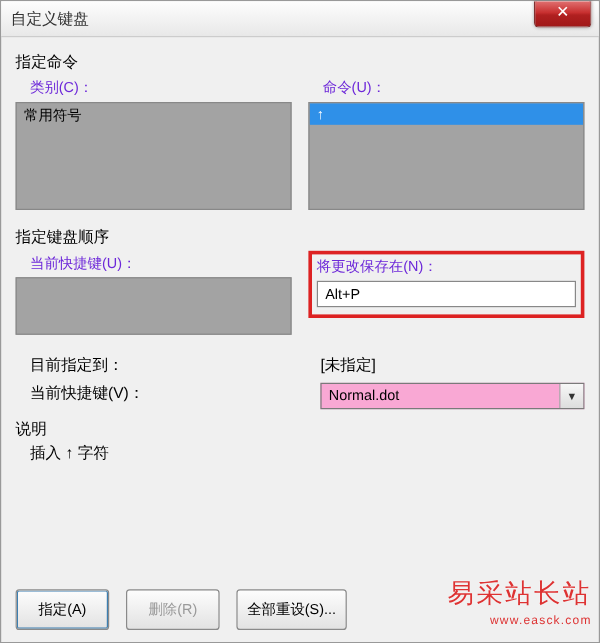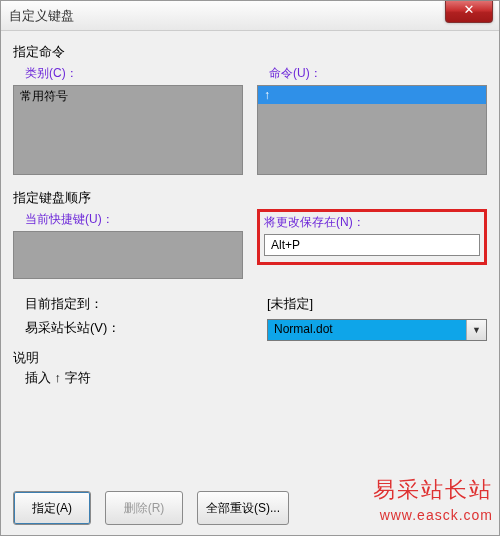--- a/index.html
+++ b/index.html
@@ -12,33 +12,33 @@
   .row { display: flex; gap: 14px; }
   .col { flex: 1; display: flex; flex-direction: column; }
   .field-label { font-size: 12px; margin: 2px 0 3px 12px; color: #6d28d9; }
   .listbox { border: 1px solid #888; background: #a3a3a3; font-size: 12px; overflow-y: scroll; }
   .listbox .item { padding: 2px 6px; white-space: nowrap; }
   .listbox .item.selected { background: #2f90e8; color: #fff; }
   .list-tall { height: 90px; }
   .list-med { height: 48px; }
   .textbox { border: 1px solid #888; background: #fff; font-size: 12px; padding: 3px 6px; height: 22px; width: 100%; }
   .select-wrap { position: relative; }
-  .select { border: 1px solid #7a7a7a; background: #0ea5e9; font-size: 12px; padding: 2px 24px 17px 6px; height: 22px; width: 100%; }
+  .select { border: 1px solid #7a7a7a; background: #f9a8d4; font-size: 12px; padding: 2px 24px 17px 6px; height: 22px; width: 100%; }
   .select-arrow { position: absolute; right: 1px; top: 1px; width: 20px; height: 20px; background: linear-gradient(#f7f7f7,#ddd); border-left: 1px solid #aaa; display: flex; align-items: center; justify-content: center; font-size: 9px; color: #333; }
   .static-row { display: flex; margin: 6px 0; font-size: 13px; }
   .static-row .lbl { width: 215px; padding-left: 12px; }
   .static-row .val { flex: 1; margin-left: 39px; }
   .redbox { border: 3px solid #d22; padding: 0px 4px 6px 4px; }
   .buttons { position: absolute; left: 12px; bottom: 10px; display: flex; gap: 14px; }
   .btn { min-width: 78px; height: 24px; font-size: 12px; border: 1px solid #8a8a8a; border-radius: 3px; background: linear-gradient(#fdfdfd,#e2e2e2); display: flex; align-items: center; justify-content: center; padding: 16px 8px; }
   .btn.disabled { color: #9a9a9a; }
   .btn.default { box-shadow: 0 0 0 1px #3c7fb1 inset; }
   .watermark { position: absolute; right: 6px; bottom: 12px; text-align: right; font-family: SimSun, serif; }
   .watermark .wm1 { font-size: 22px; color: #d33; letter-spacing: 2px; text-shadow: 0 0 1px #fff; }
-  .watermark .wm2 { font-size: 14px; color: #d33; letter-spacing: 1px; margin-top: 2px; }
+  .watermark .wm2 { font-size: 10px; color: #d33; letter-spacing: 1px; margin-top: 2px; }
   ::-webkit-scrollbar { width: 17px; }
   ::-webkit-scrollbar-track { background: #f0f0f0; border-left: 1px solid #ccc; }
   ::-webkit-scrollbar-thumb { background: #cdcdcd; border: 1px solid #aaa; }
   ::-webkit-scrollbar-button { background: #e8e8e8; border: 1px solid #aaa; height: 17px; display: block; }
 </style>
 </head>
 <body>
 
 <div class="dialog">
   <div class="titlebar">
@@ -76,21 +76,21 @@
         </div>
       </div>
     </div>
 
     <div class="static-row" style="margin-top:16px">
       <div class="lbl">目前指定到：</div>
       <div class="val">[未指定]</div>
     </div>
 
     <div class="static-row">
-      <div class="lbl">易采站长站(V)：</div>
+      <div class="lbl">当前快捷键(V)：</div>
       <div class="val">
         <div class="select-wrap">
           <div class="select">Normal.dot</div>
           <div class="select-arrow">▼</div>
         </div>
       </div>
     </div>
 
     <div class="section-label" style="margin-top:8px">说明</div>
     <div style="padding-left:12px;font-size:13px">插入   ↑   字符</div>

